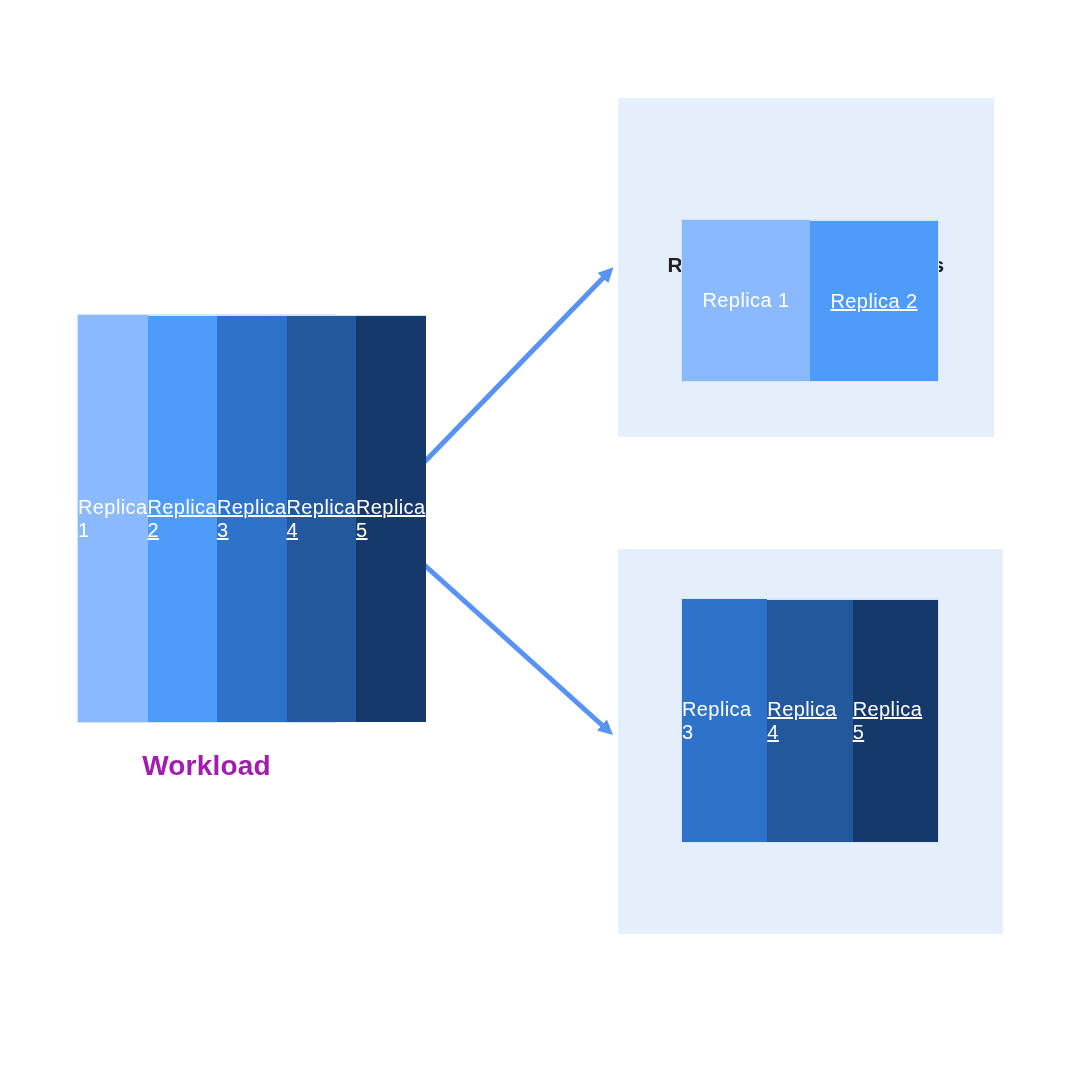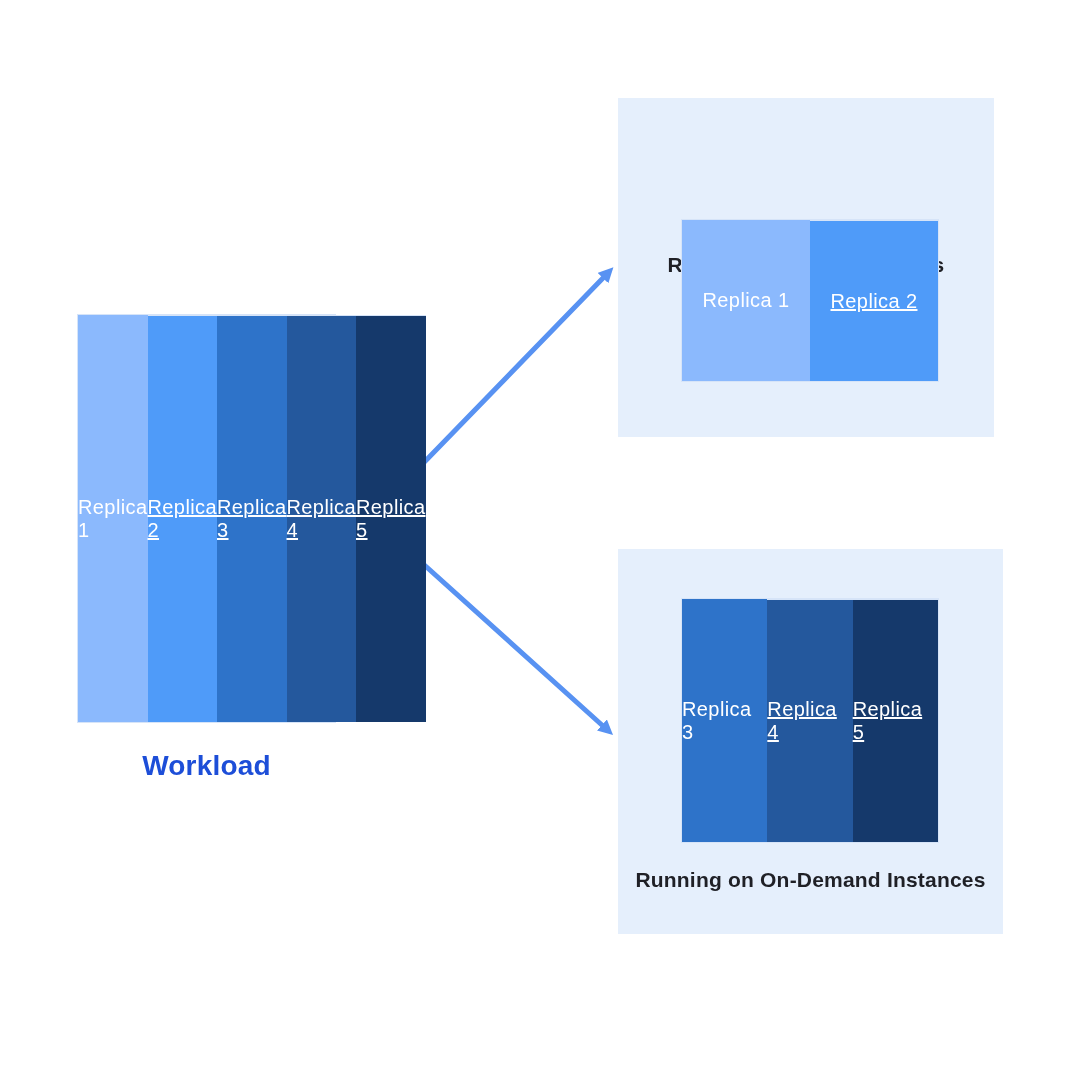--- a/index.html
+++ b/index.html
@@ -35,21 +35,21 @@
     letter-spacing:0.4px;
   }
   .block + .block{border-top:1px solid var(--divider);text-decoration:underline;}
   .workload-stack{
     position:absolute;left:77px;top:314px;
     width:259px;height:409px;
   }
   .workload-label{
     position:absolute;left:77px;top:750px;width:259px;
     text-align:center;
-    font-size:28px;font-weight:bold;color:#1d4ed8;
+    font-size:28px;font-weight:bold;color:#a21caf;
     letter-spacing:0.2px;
   }
   .panel{
     position:absolute;
     background:var(--panel-bg);
   }
   .panel-spot{left:618px;top:98px;width:376px;height:339px;}
   .panel-ondemand{left:618px;top:549px;width:385px;height:385px;}
   .panel-title{
     position:absolute;left:0;width:100%;
@@ -95,16 +95,15 @@
       <div class="block" style="background-color: rgb(79, 155, 249);">Replica 2</div>
     </div>
   </div>
 
   <div class="panel panel-ondemand">
     <div class="stack panel-stack">
       <div class="block" style="background-color: rgb(46, 115, 201);">Replica 3</div>
       <div class="block" style="background-color: rgb(36, 88, 157);">Replica 4</div>
       <div class="block" style="background-color: rgb(21, 57, 107);">Replica 5</div>
     </div>
-    <div class="panel-title">Running on On-Demand Instances</div>
   </div>
 
 </div>
 
 </body></html>

